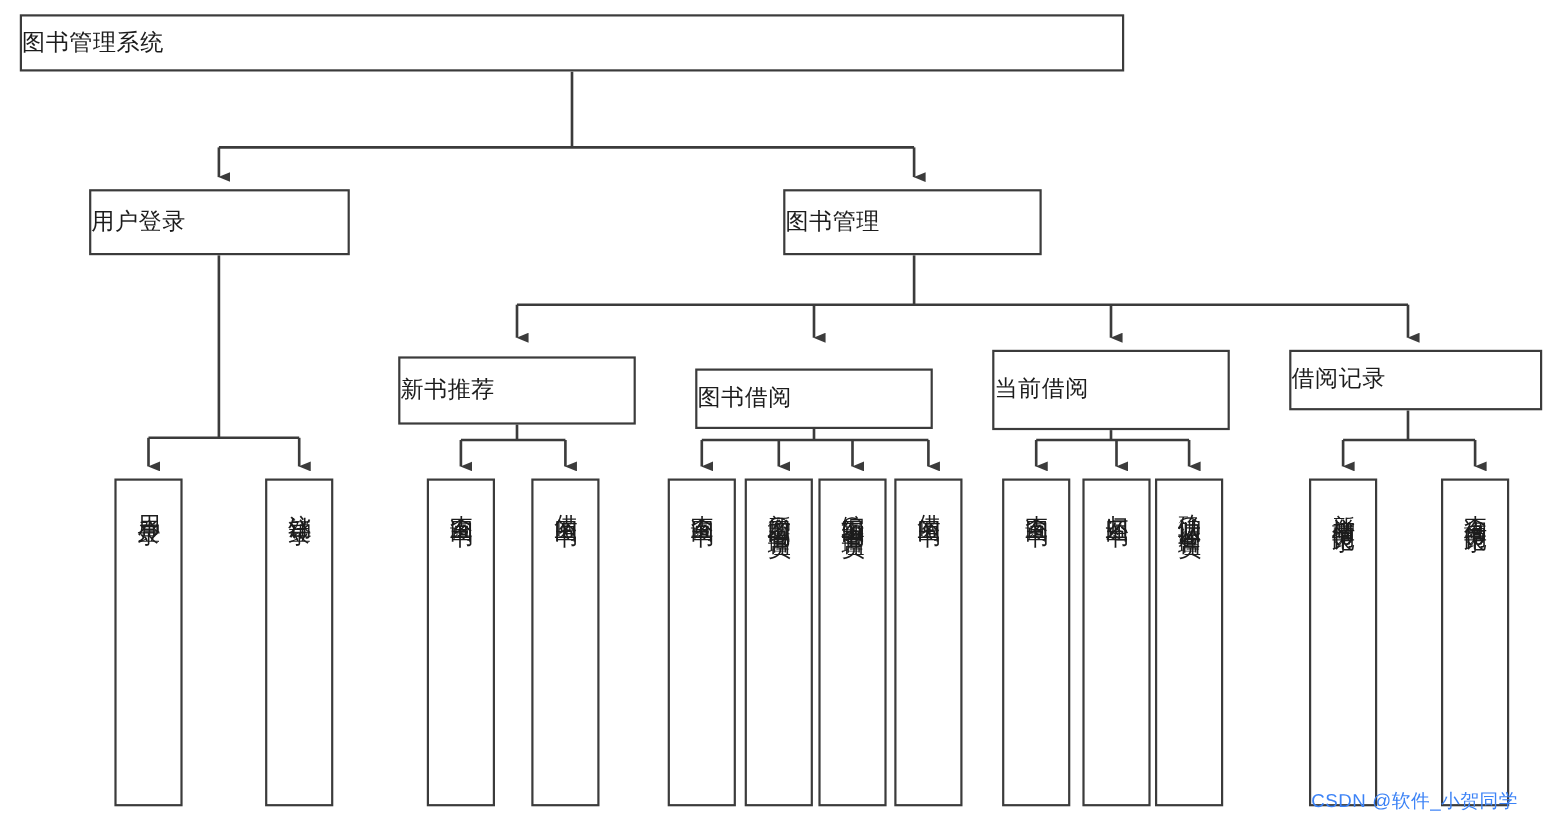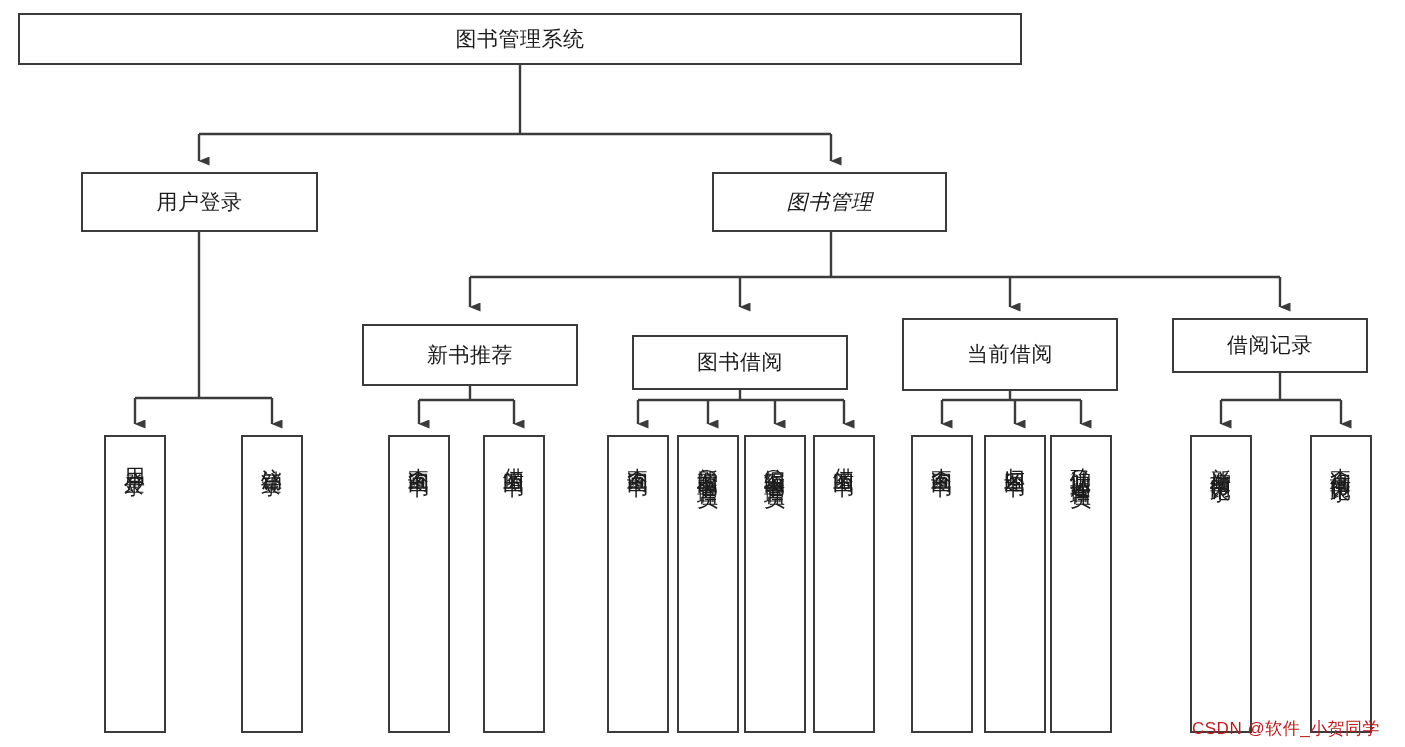--- a/index.html
+++ b/index.html
@@ -25,21 +25,21 @@
     height: 747px;
   }
   
   .node {
     position: absolute;
     box-sizing: border-box;
     background: #ffffff;
     border: 2px solid #3b3b3b;
     display: flex;
     align-items: center;
-    justify-content: center;
+    justify-content: flex-start;
     overflow: hidden;
   }
   .node-label {
     color: #1c1c1c;
     font-size: 21px;
     line-height: 1.18;
     letter-spacing: 0.5px;
     white-space: nowrap;
     text-align: center;
   }
@@ -52,21 +52,21 @@
   .node.leaf .node-label {
     writing-mode: vertical-rl;
     text-orientation: upright;
     letter-spacing: 3px;
     font-size: 21px;
     white-space: nowrap;
     line-height: 1;
   }
   .watermark {
     position: absolute;
-    color: #b91c1c;
+    color: #3b82f6;
     font-size: 17px;
     letter-spacing: 0.5px;
     white-space: nowrap;
     pointer-events: none;
   }
 </style>
 </head>
 <body>
 
 <div id="canvas">
@@ -121,34 +121,34 @@
     </g>
   </svg>
 
   <div class="node" style="left:18px; top:13px; width:1004px; height:52px;">
     <span class="node-label">图书管理系统</span>
   </div>
 
   <div class="node" style="left:81px; top:172px; width:237px; height:60px;">
     <span class="node-label">用户登录</span>
   </div>
-  <div class="node" style="left:712px; top:172px; width:235px; height:60px;font-style:italic;">
+  <div class="node" style="left:712px; top:172px; width:235px; height:60px;">
     <span class="node-label">图书管理</span>
   </div>
 
   <div class="node" style="left:362px; top:324px; width:216px; height:62px;">
     <span class="node-label">新书推荐</span>
   </div>
   <div class="node" style="left:632px; top:318px; width:216px; height:55px;margin-top:17px;">
     <span class="node-label">图书借阅</span>
   </div>
   <div class="node" style="left:902px; top:318px; width:216px; height:73px;">
     <span class="node-label">当前借阅</span>
   </div>
-  <div class="node" style="left:1172px; top:318px; width:196px; height:55px;">
+  <div class="node" style="left:1172px; top:318px; width:230px; height:55px;">
     <span class="node-label">借阅记录</span>
   </div>
 
   <div class="node leaf" style="left:104px; top:435px; width:62px; height:298px;">
     <span class="node-label">用户登录</span>
   </div>
   <div class="node leaf" style="left:241px; top:435px; width:62px; height:298px;">
     <span class="node-label">注销登录</span>
   </div>
 

